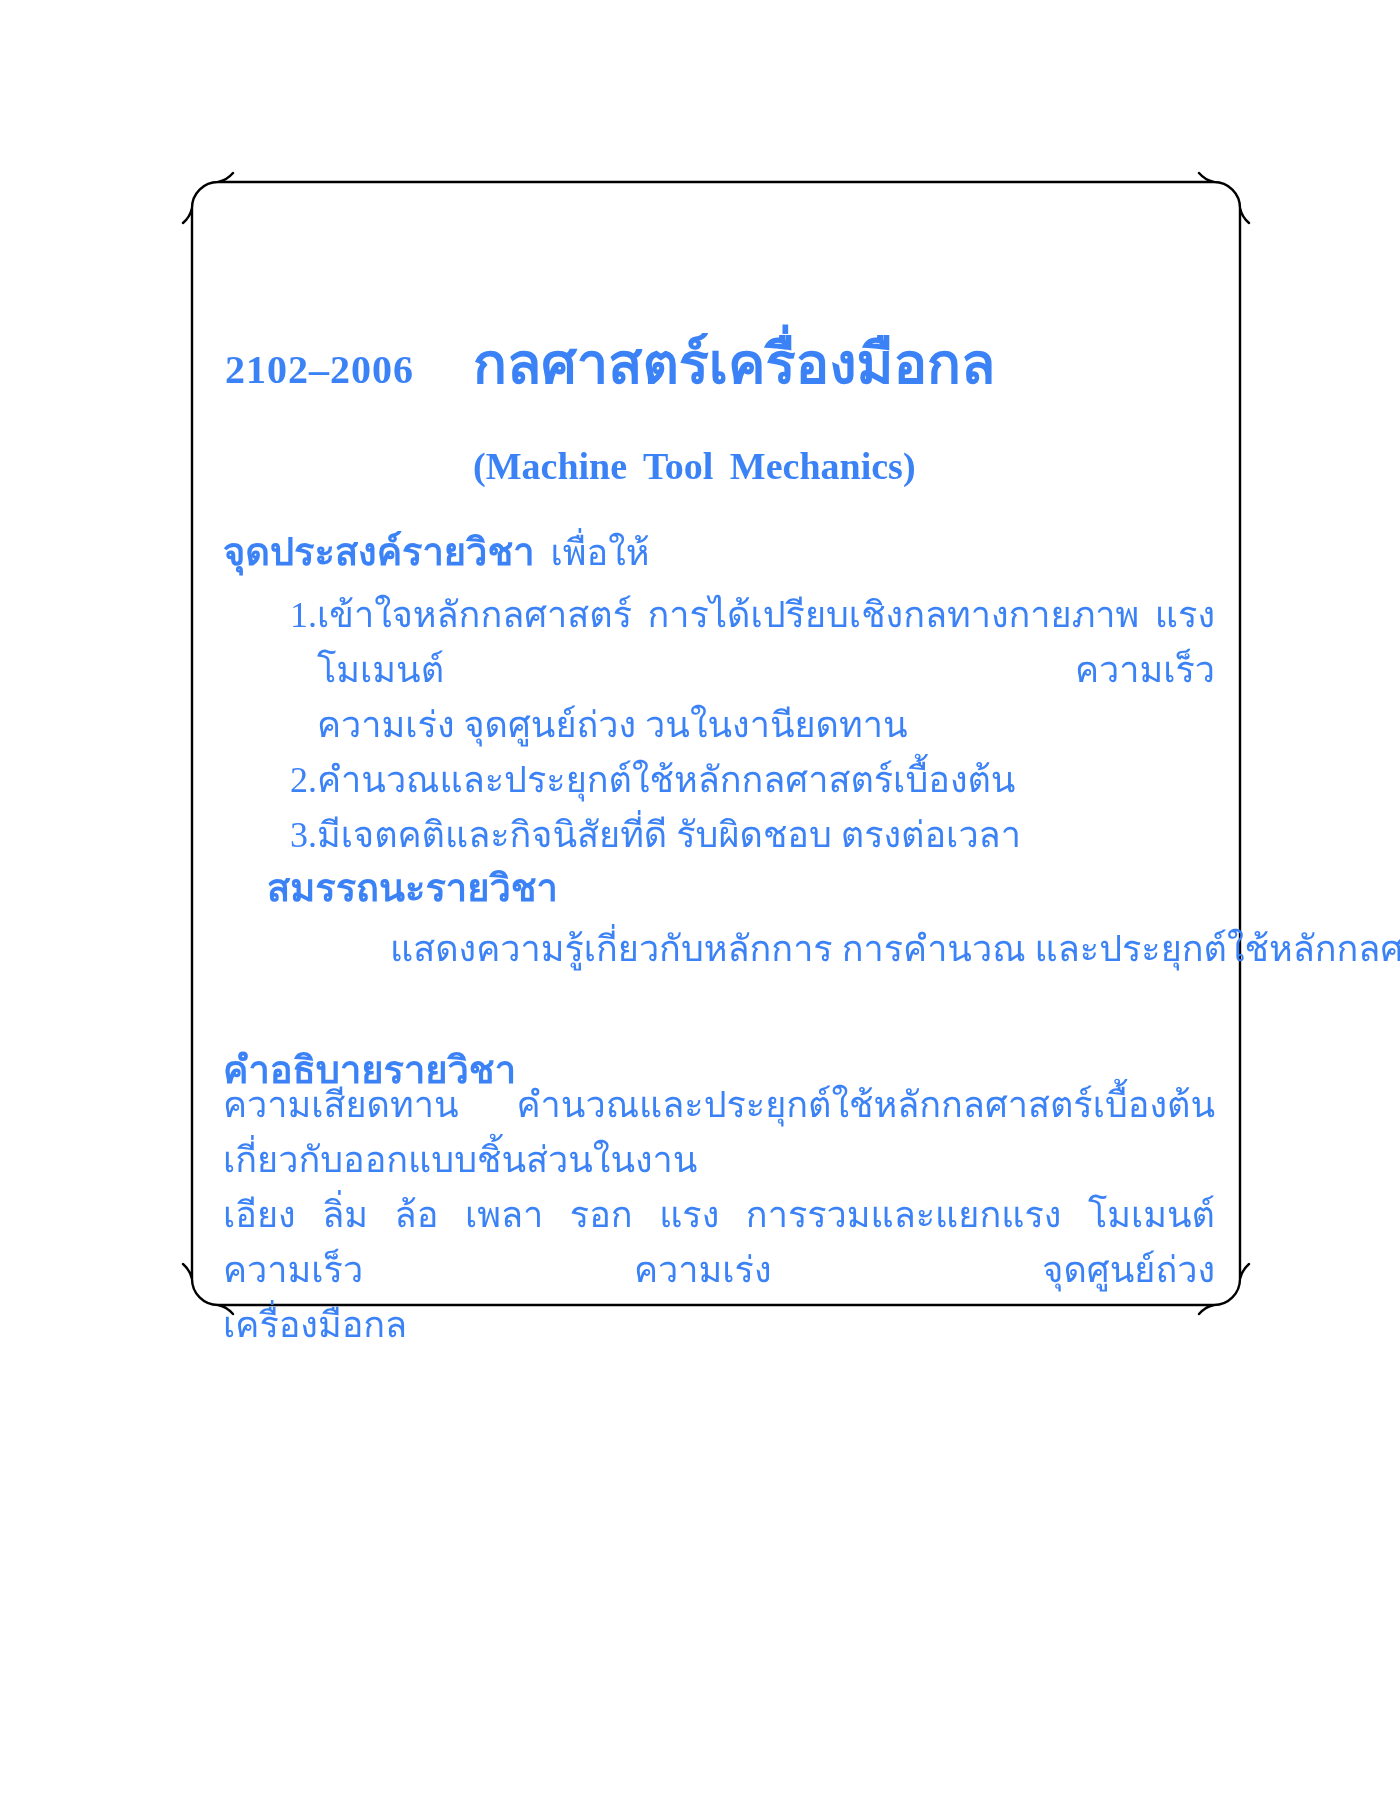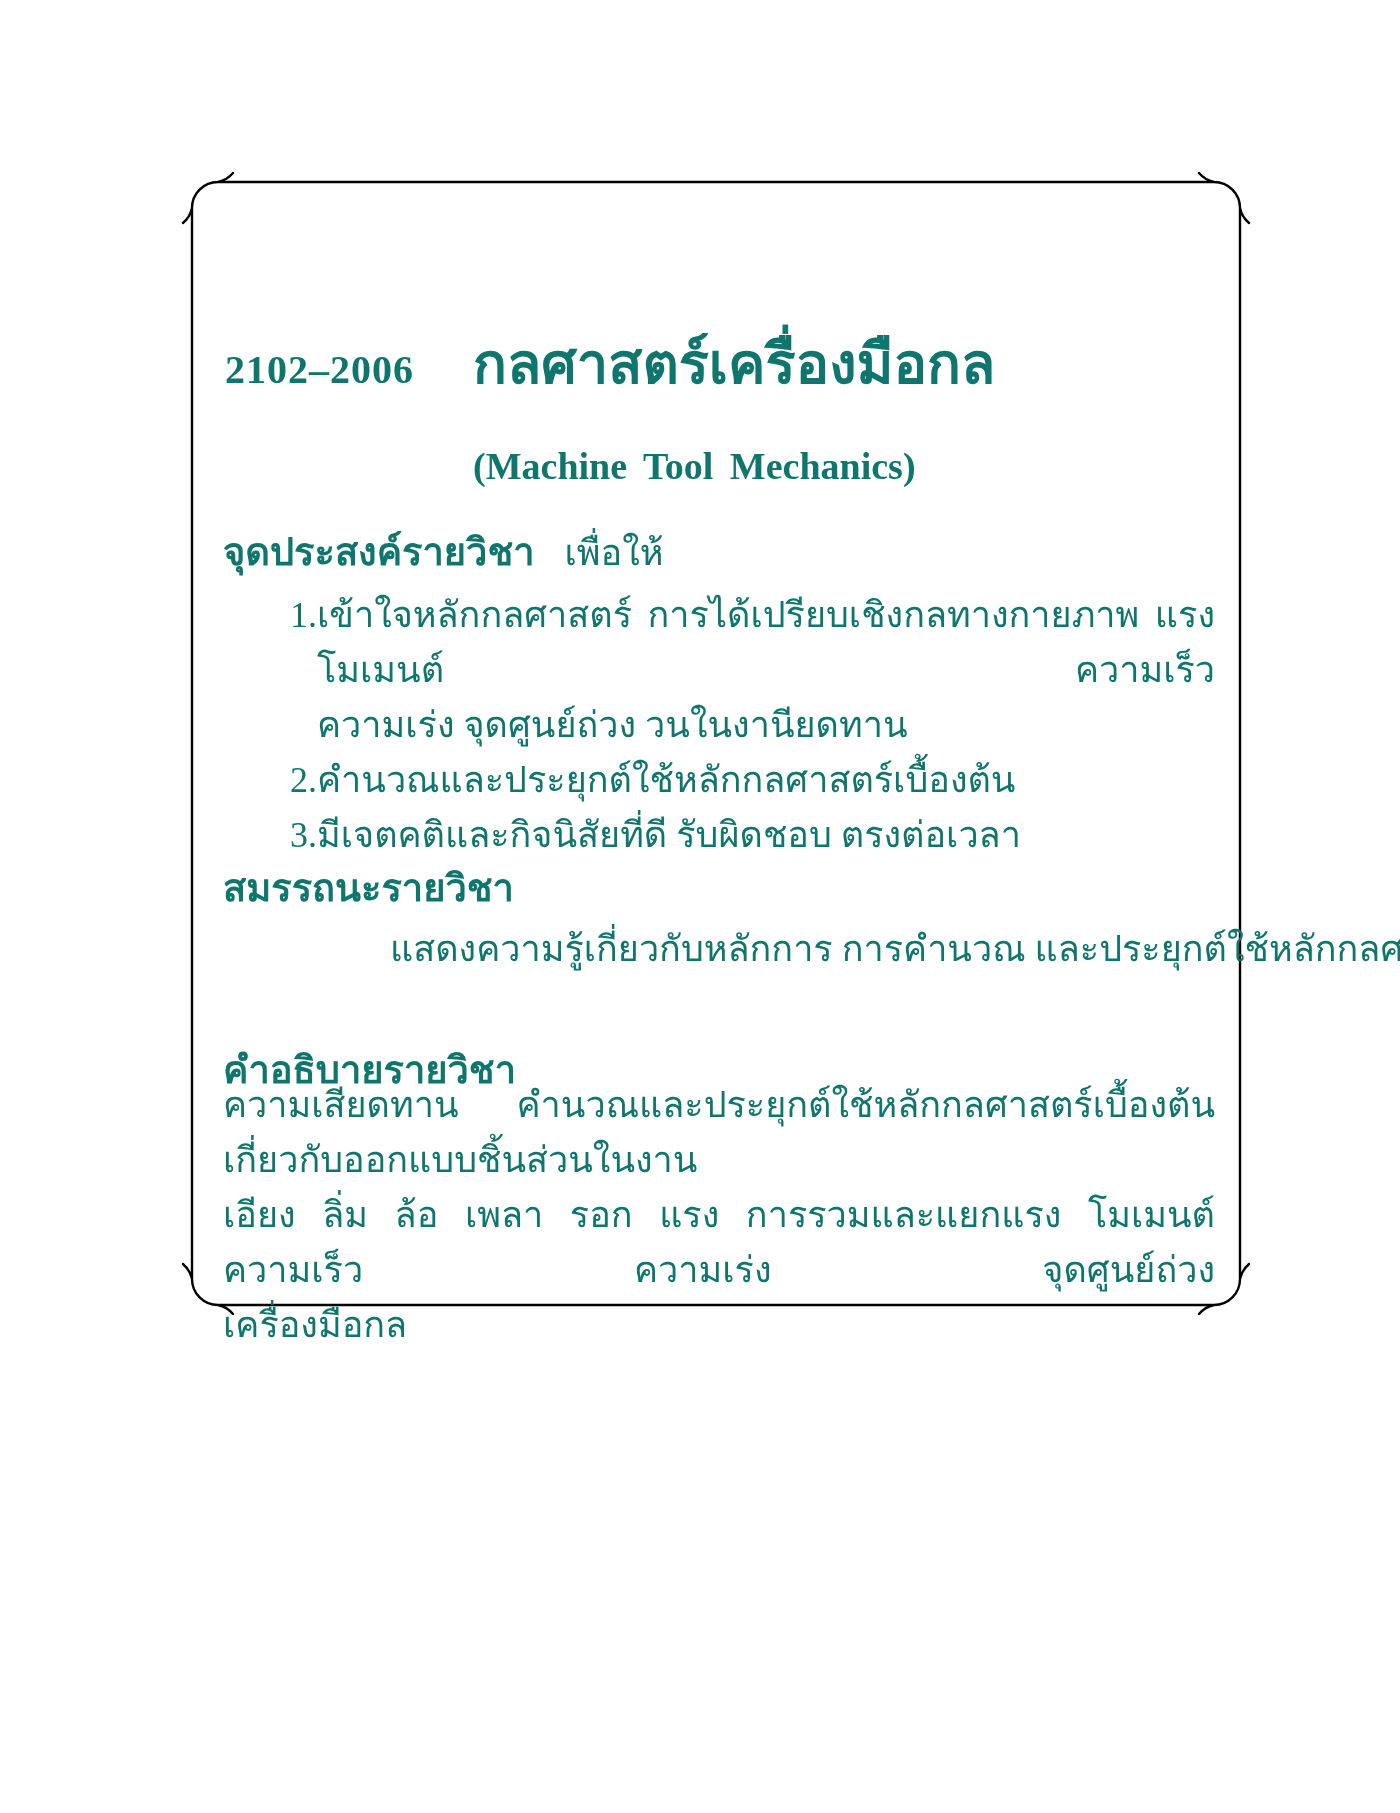--- a/index.html
+++ b/index.html
@@ -1,21 +1,21 @@
 <!DOCTYPE html>
 <html><head>
 <meta charset="utf-8">
 <style>
   html,body{margin:0;padding:0;background:#ffffff;}
   .page{
     position:relative;
     width:1400px;height:1470px;
     background:#ffffff;
     overflow:hidden;
-    color:#0f766e;
+    color:#3b82f6;
     font-family:"Liberation Serif","DejaVu Serif",serif;
   }
   .frame-svg{position:absolute;left:0;top:0;pointer-events:none;}
   .abs{position:absolute;}
   
   .title-row{
     left:225px;top:340px;width:1000px;
     display:flex;align-items:baseline;
     line-height:48px;
   }
@@ -34,21 +34,21 @@
     font-family:"Liberation Serif","DejaVu Serif",serif;
     line-height:48px;
     margin-top:28px;
   }
   
   .section-heading{
     left:223px;
     font-size:38px;font-weight:bold;line-height:52px;
     white-space:nowrap;
   }
-  .heading-suffix{font-weight:normal;font-size:36px;margin-left:30px;}
+  .heading-suffix{font-weight:normal;font-size:36px;margin-left:16px;}
   
   .body-text{font-size:36px;line-height:55px;}
   .obj-list{left:223px;top:588px;width:992px;}
   .obj-item{display:flex;align-items:baseline;padding-left:67px;}
   .obj-num{
     flex:none;width:27px;
     font-family:"Liberation Serif","DejaVu Serif",serif;
     font-size:36px;
   }
   .obj-lines{flex:1;min-width:0;}
@@ -108,21 +108,21 @@
       </div>
     </div>
     <div class="obj-item">
       <span class="obj-num">3.</span>
       <div class="obj-lines">
         <div>มีเจตคติและกิจนิสัยที่ดี รับผิดชอบ ตรงต่อเวลา</div>
       </div>
     </div>
   </div>
 
-  <div class="abs section-heading" style="top:862px;">สมรรถนะรายวิชา</div>
+  <div class="abs section-heading" style="top:862px;margin-left:44px;">สมรรถนะรายวิชา</div>
   <div class="abs comp-body body-text">แสดงความรู้เกี่ยวกับหลักการ การคำนวณ และประยุกต์ใช้หลักกลศาสตร์เบื้องต้น</div>
 
   <div class="abs section-heading" style="top:1044px;">คำอธิบายรายวิชา</div>
   <div class="abs desc-block body-text">
     <div class="just">ความเสียดทาน คำนวณและประยุกต์ใช้หลักกลศาสตร์เบื้องต้น เกี่ยวกับออกแบบชิ้นส่วนในงาน</div>
     <div class="just">เอียง ลิ่ม ล้อ เพลา รอก แรง การรวมและแยกแรง โมเมนต์ ความเร็ว ความเร่ง จุดศูนย์ถ่วง</div>
     <div>เครื่องมือกล</div>
   </div>
 
 </div>

